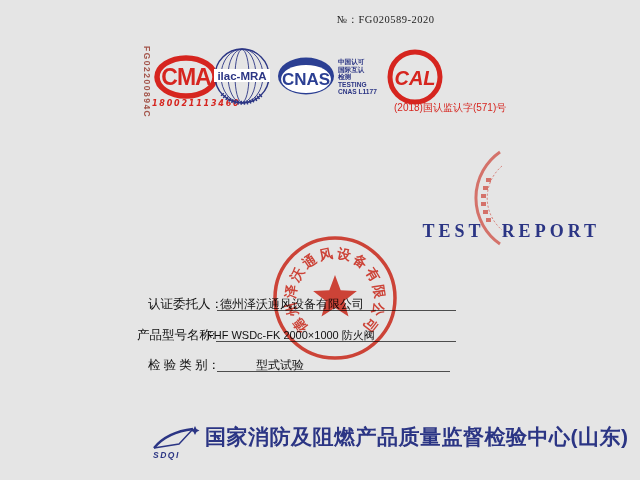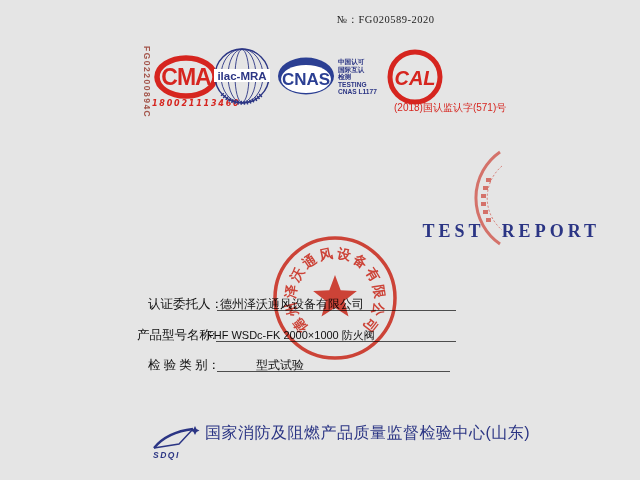--- a/index.html
+++ b/index.html
@@ -36,21 +36,21 @@
   .lbl2{left:137px;top:327px;} .val2{left:207px;top:328px;font-family:"Liberation Sans",sans-serif;font-size:11px;}
   .ul2{left:216px;top:341px;width:240px;}
   .lbl3{left:148px;top:357px;font-family:Liberation Serif, serif;} .val3{left:216px;top:357px;margin-left:40px;}
   .ul3{left:217px;top:371px;width:233px;}
   
   .stamp{left:271px;top:234px;mix-blend-mode:multiply;opacity:.92;}
   .stamp-char{font-size:13.5px;font-weight:bold;fill:var(--stamp-red);
               font-family:"Liberation Serif",serif;}
   .partial-stamp{left:448px;top:148px;opacity:.65;mix-blend-mode:multiply;}
   
-  .org-zh{left:205px;top:423px;font-size:16px;font-weight:normal;color:var(--navy);
+  .org-zh{left:205px;top:423px;font-size:21px;font-weight:bold;color:var(--navy);
           letter-spacing:.5px;font-family:"Liberation Sans",sans-serif;}
   .org-en{left:203px;top:447px;font-size:7.2px;color:var(--navy);letter-spacing:.1px;}
   svg text{font-family:"Liberation Sans","DejaVu Sans",sans-serif;}
 </style>
 </head>
 <body>
 
 <div class="page">
 
   <div class="abs serial">№：FG020589-2020</div>

